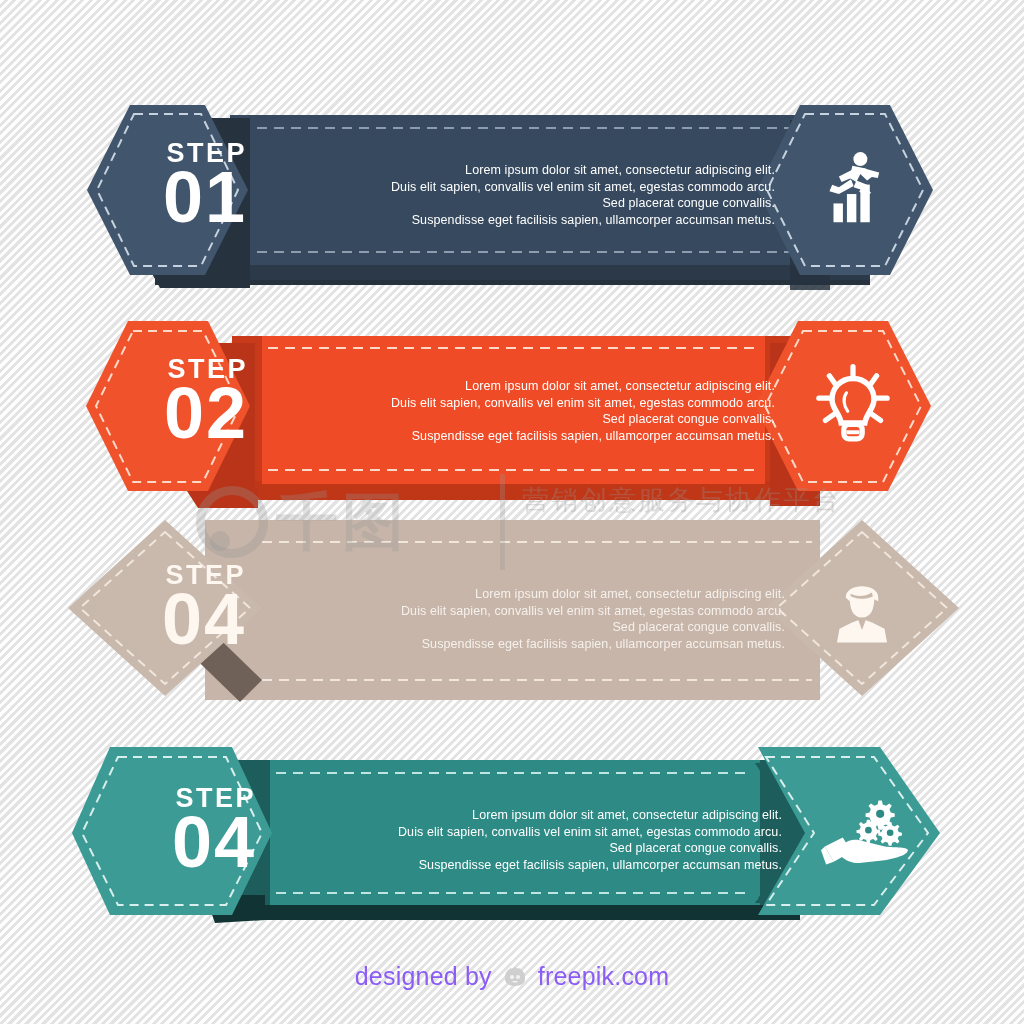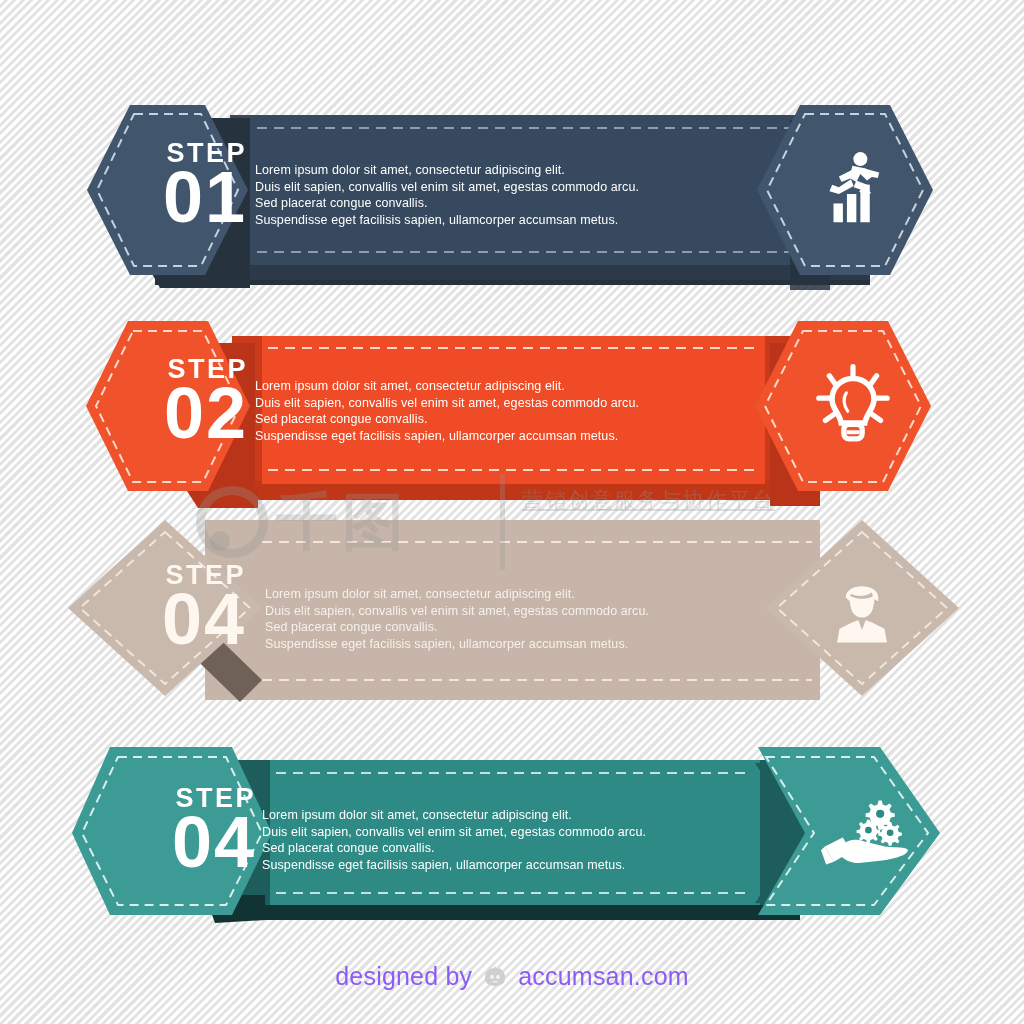--- a/index.html
+++ b/index.html
@@ -48,29 +48,29 @@
     letter-spacing:4px; margin-left:8px; line-height:1;
   }
   .wm-bar {
     position:absolute; left:500px; top:4px; width:5px; height:96px;
     background:rgba(150,150,150,0.27);
   }
   .wm-text {
     position:absolute; left:522px; top:8px; width:470px;
     font-family:"DejaVu Sans", sans-serif;
     color:rgba(150,150,150,0.30);
-    font-size:21px; line-height:44px; letter-spacing:2px;text-decoration:underline;
+    font-size:27px; line-height:44px; letter-spacing:2px;
   }
 
   
   .band { position:absolute; left:0; width:1024px; }
 
   .body-text {
     position:absolute;
-    text-align:left;
+    text-align:right;
     font-family:"Liberation Sans", sans-serif;
     font-size:12.5px;
     line-height:16.5px;
     letter-spacing:0.1px;
     color:#ffffff;
     z-index:6;
   }
   .body-text.dim { color:#f6f1ec; }
 
   .step-label {
@@ -356,16 +356,16 @@
     <span>designed by</span>
     <span class="fp-mark">
       <svg width="28" height="24" viewBox="0 0 28 24">
         <path d="M4 12 C4 6 9 3 14 3 C19 3 24 6 24 12 L24 14 C24 18 20 21 14 21 C8 21 4 18 4 14 Z" fill="#cfcfcf"></path>
         <path d="M9 2 L11 7 L14 1 L17 7 L19 2 L20 8 L8 8 Z" fill="#cfcfcf"></path>
         <circle cx="11" cy="12" r="2" fill="#f2f2f2"></circle>
         <circle cx="17" cy="12" r="2" fill="#f2f2f2"></circle>
         <path d="M11 16 C12 18 16 18 17 16 Z" fill="#f2f2f2"></path>
       </svg>
     </span>
-    <span>accumsan.com</span>
+    <span>freepik.com</span>
   </div>
 
 </div>
 
 </body></html>

